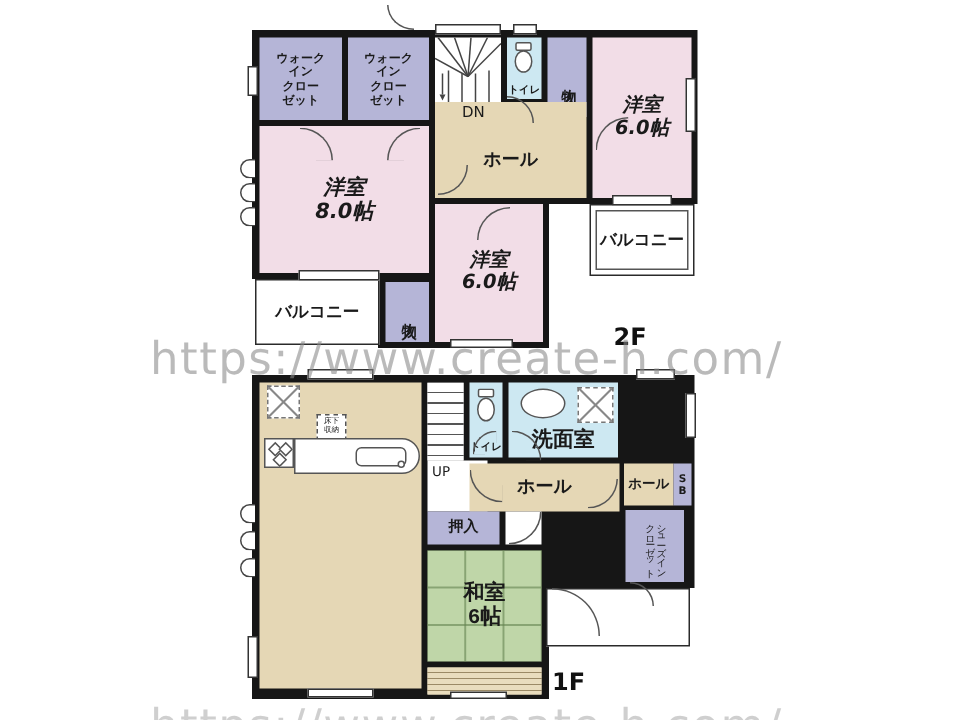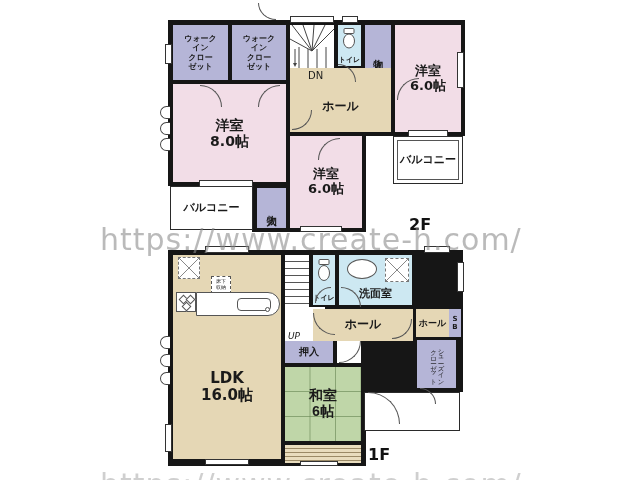--- a/index.html
+++ b/index.html
@@ -1,21 +1,21 @@
 <!DOCTYPE html>
 <html style="--pink: #f2dde7; --lavender: #b5b5d7; --beige: #e5d7b5; --blue: #cde8f2; --green: #bfd6a8; --gray: #c8c8c8; --wall: #161616; --watermark: #8a8a8a;"><head>
 <meta charset="utf-8">
 <style>
   html,body{margin:0;padding:0;background:#fff;}
   #canvas{position:relative;width:640px;height:480px;background:#fff;overflow:hidden;
           font-family:"DejaVu Sans","Liberation Sans",sans-serif;color:#1a1a1a;}
   .w{position:absolute;background:var(--wall,#161616);}
   .r{position:absolute;box-sizing:border-box;display:flex;align-items:center;justify-content:center;text-align:center;}
   .lbl{white-space:pre-line;line-height:1.15;font-weight:600;color:#1a1a1a;}
-  .pink{background:var(--pink,#f2dde7);}
+  .pink{background:var(--pink,#f2dde7);font-style:italic;}
   .lav{background:var(--lavender,#b5b5d7);}
   .beige{background:var(--beige,#e5d7b5);}
   .blue{background:var(--blue,#cde8f2);}
   .gray{background:var(--gray,#c8c8c8);}
   .whitebg{background:#fff;}
   .thin{border:1.5px solid #2a2a2a;background:#fff;}
   .inner{position:absolute;inset:3px;border:1px solid #555;}
   .vt{writing-mode:vertical-rl;text-orientation:upright;letter-spacing:1px;}
   .win{position:absolute;background:#fff;border:1px solid #333;box-sizing:border-box;}
   .bump{position:absolute;background:#fff;border:1px solid #444;border-right:none;
@@ -150,55 +150,53 @@
   <div class="arc bl" style="left:258px;top:3px;width:18px;height:17px;"></div>
 
   <div class="wm" style="top:222px;">https://www.create-h.com/</div>
 
   <div class="w" style="left:168px;top:250px;width:295px;height:142px;"></div>
   <div class="w" style="left:168px;top:250px;width:198px;height:216px;"></div>
 
   <div class="r thin" style="left:364px;top:392px;width:96px;height:39px;"></div>
 
   <div class="r beige" style="left:173px;top:255px;width:108px;height:204px;">
-    <span class="lbl" style="position:absolute;left:0;top:115px;width:100%;font-size:15px;">LDK
-16.0帖</span>
     <div class="xbox" style="left:5px;top:2px;width:22px;height:22px;"></div>
     <div class="fixture" style="left:38px;top:21px;width:20px;height:18px;border-style:dashed;display:flex;align-items:center;justify-content:center;">
       <span class="lbl" style="font-size:5px;font-weight:500;">床下
 収納</span>
     </div>
     <div class="fixture" style="left:3px;top:37px;width:20px;height:20px;">
       <div class="dia" style="left:3px;top:3px;"></div>
       <div class="dia" style="left:10px;top:3px;"></div>
       <div class="dia" style="left:6px;top:10px;"></div>
     </div>
     <div class="fixture" style="left:23px;top:37px;width:84px;height:24px;border-radius:0 12px 12px 0;">
       <div class="fixture" style="left:40px;top:5px;width:34px;height:13px;border-radius:4px;"></div>
       <div style="position:absolute;left:68px;top:14px;width:3px;height:3px;border:1px solid #555;border-radius:50%;background:#fff;"></div>
     </div>
   </div>
 
   <div class="r hsteps" style="left:285px;top:255px;width:24px;height:52px;"></div>
-  <div class="r whitebg" style="left:285px;top:307px;width:40px;height:34px;align-items:flex-end;justify-content:flex-start;font-style:italic;">
+  <div class="r whitebg" style="left:285px;top:307px;width:40px;height:34px;align-items:flex-start;justify-content:flex-start;">
     <span class="lbl" style="font-size:9px;font-weight:500;margin:3px 0 0 3px;">UP</span>
   </div>
 
   <div class="r blue" style="left:313px;top:255px;width:22px;height:50px;flex-direction:column;justify-content:flex-end;padding-bottom:3px;">
     <svg width="14" height="24" viewBox="0 0 14 24" style="position:absolute;top:4px;left:4px;">
       <rect x="2" y="0.5" width="10" height="5" rx="1" fill="#fff" stroke="#555"></rect>
       <ellipse cx="7" cy="14" rx="5.5" ry="7.5" fill="#fff" stroke="#555"></ellipse>
     </svg>
     <span class="lbl" style="font-size:7px;">トイレ</span>
   </div>
 
   <div class="r blue" style="left:339px;top:255px;width:73px;height:50px;align-items:flex-end;justify-content:center;padding-bottom:4px;">
     <div class="fixture" style="left:8px;top:4px;width:30px;height:20px;border-radius:50%;"></div>
     <div class="xbox" style="left:46px;top:3px;width:24px;height:24px;"></div>
-    <span class="lbl" style="font-size:11px;">洗面室</span>
+    <span class="lbl" style="font-size:14px;">洗面室</span>
   </div>
 
 
   <div class="r beige" style="left:313px;top:309px;width:100px;height:32px;">
     <span class="lbl" style="font-size:12px;">ホール</span>
   </div>
 
   <div class="r beige" style="left:416px;top:309px;width:33px;height:28px;">
     <span class="lbl" style="font-size:9px;">ホール</span>
   </div>

